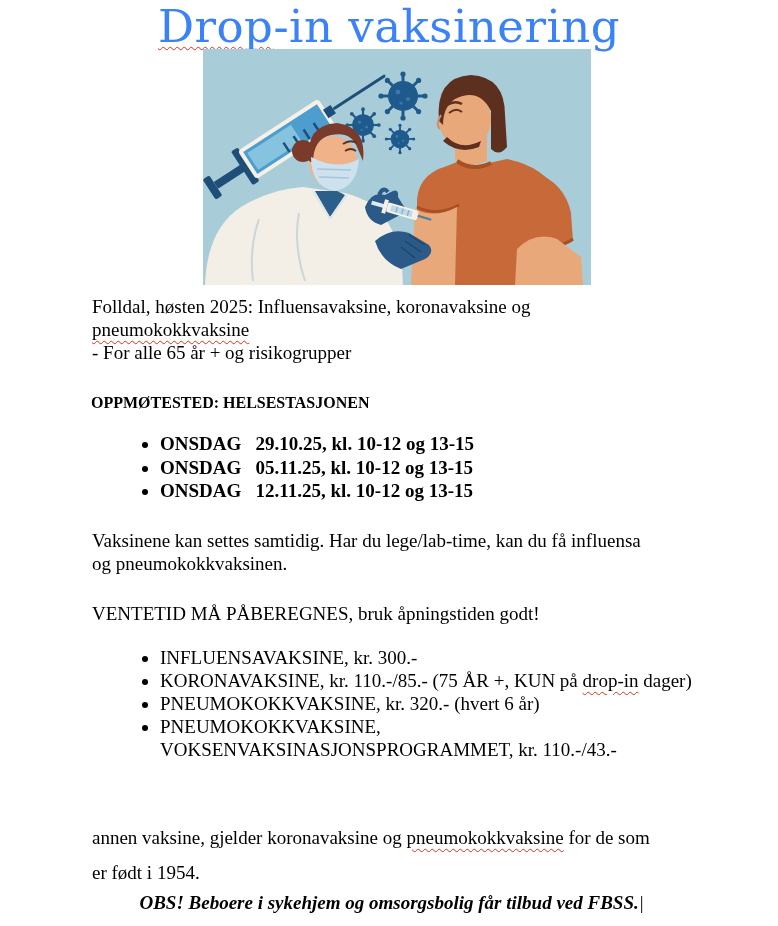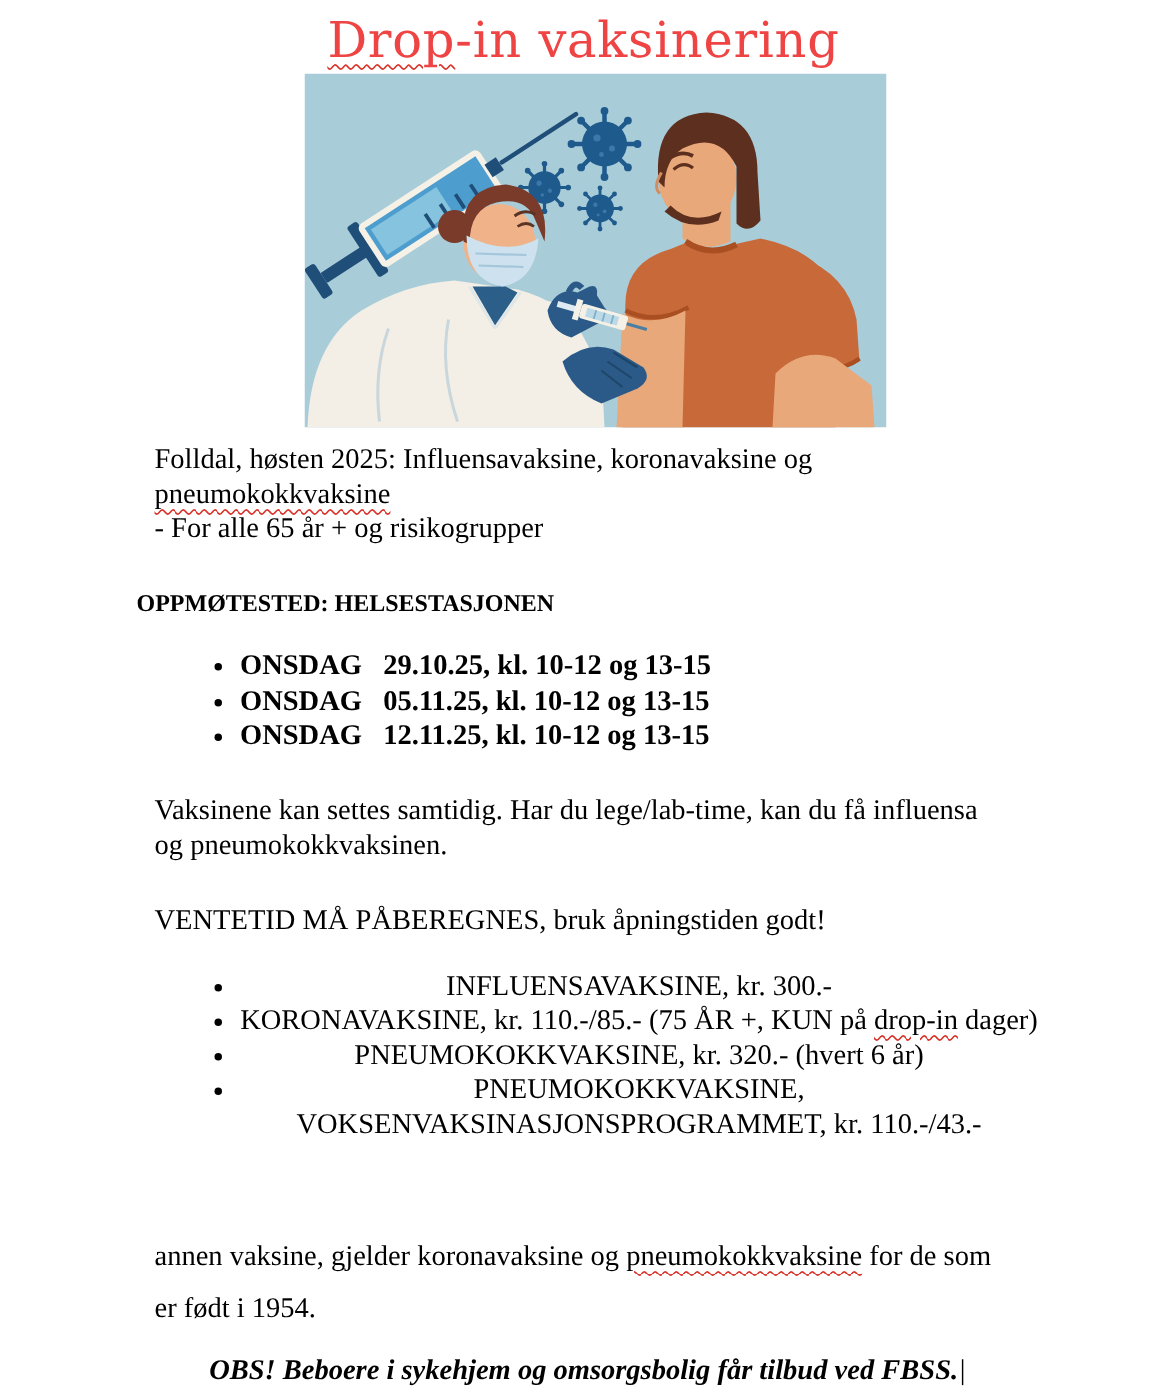--- a/index.html
+++ b/index.html
@@ -11,23 +11,23 @@
     color: #000;
     overflow: hidden;
   }
   .page { width: 778px; height: 926px; position: relative; }
 
   h1.doc-title {
     margin: 6px 0 0 0;
     text-align: center;
     font-family: "DejaVu Serif", serif;
     font-weight: 400;
-    font-size: 33px;
+    font-size: 45px;
     line-height: 41px;
-    color: #ef4444;
+    color: #3b82f6;
     letter-spacing: 0.5px;
   }
 
   .squiggle {
     text-decoration-line: underline;
     text-decoration-style: wavy;
     text-decoration-color: #d93025;
     text-decoration-thickness: 1px;
     text-underline-offset: 4px;
   }
@@ -36,30 +36,30 @@
     width: 388px; height: 236px;
     margin: 2px 0 0 203px;
   }
   .illustration svg { display:block; width:100%; height:100%; }
 
   .content {
     padding: 0 86px 0 91px;
     font-size: 19px;
     line-height: 23px;
   }
-  .content p { margin: 12px; }
+  .content p { margin: 1px; }
 
   p.intro      { margin-top: 10px; }
   h2.venue     { margin: 27px 0 0 0; font-size: 16px; line-height: 23px; font-weight: bold; }
   ul.schedule  { margin: 18px 0 0 0; padding-left: 69px; font-weight: bold; }
   ul.schedule li { line-height: 23.5px; }
   p.simultaneous { margin-top: 26px; }
   p.wait       { margin-top: 27px; }
   ul.prices    { margin: 21px 0 0 0; padding-left: 69px; }
-  ul.prices li { line-height: 23px; text-align: center; }
+  ul.prices li { line-height: 23px; }
   p.payment    { margin-top: 24px; line-height: 35px; }
   p.obs        { margin-top: 1px; text-align: center; font-weight: bold; font-style: italic; }
   .text-cursor { font-style: normal; font-weight: 400; margin-left: 1px; }
 </style>
 </head>
 <body>
 
 <div class="page">
 
   <h1 class="doc-title"><span class="squiggle">Drop</span><span>-in vaksinering</span></h1>

